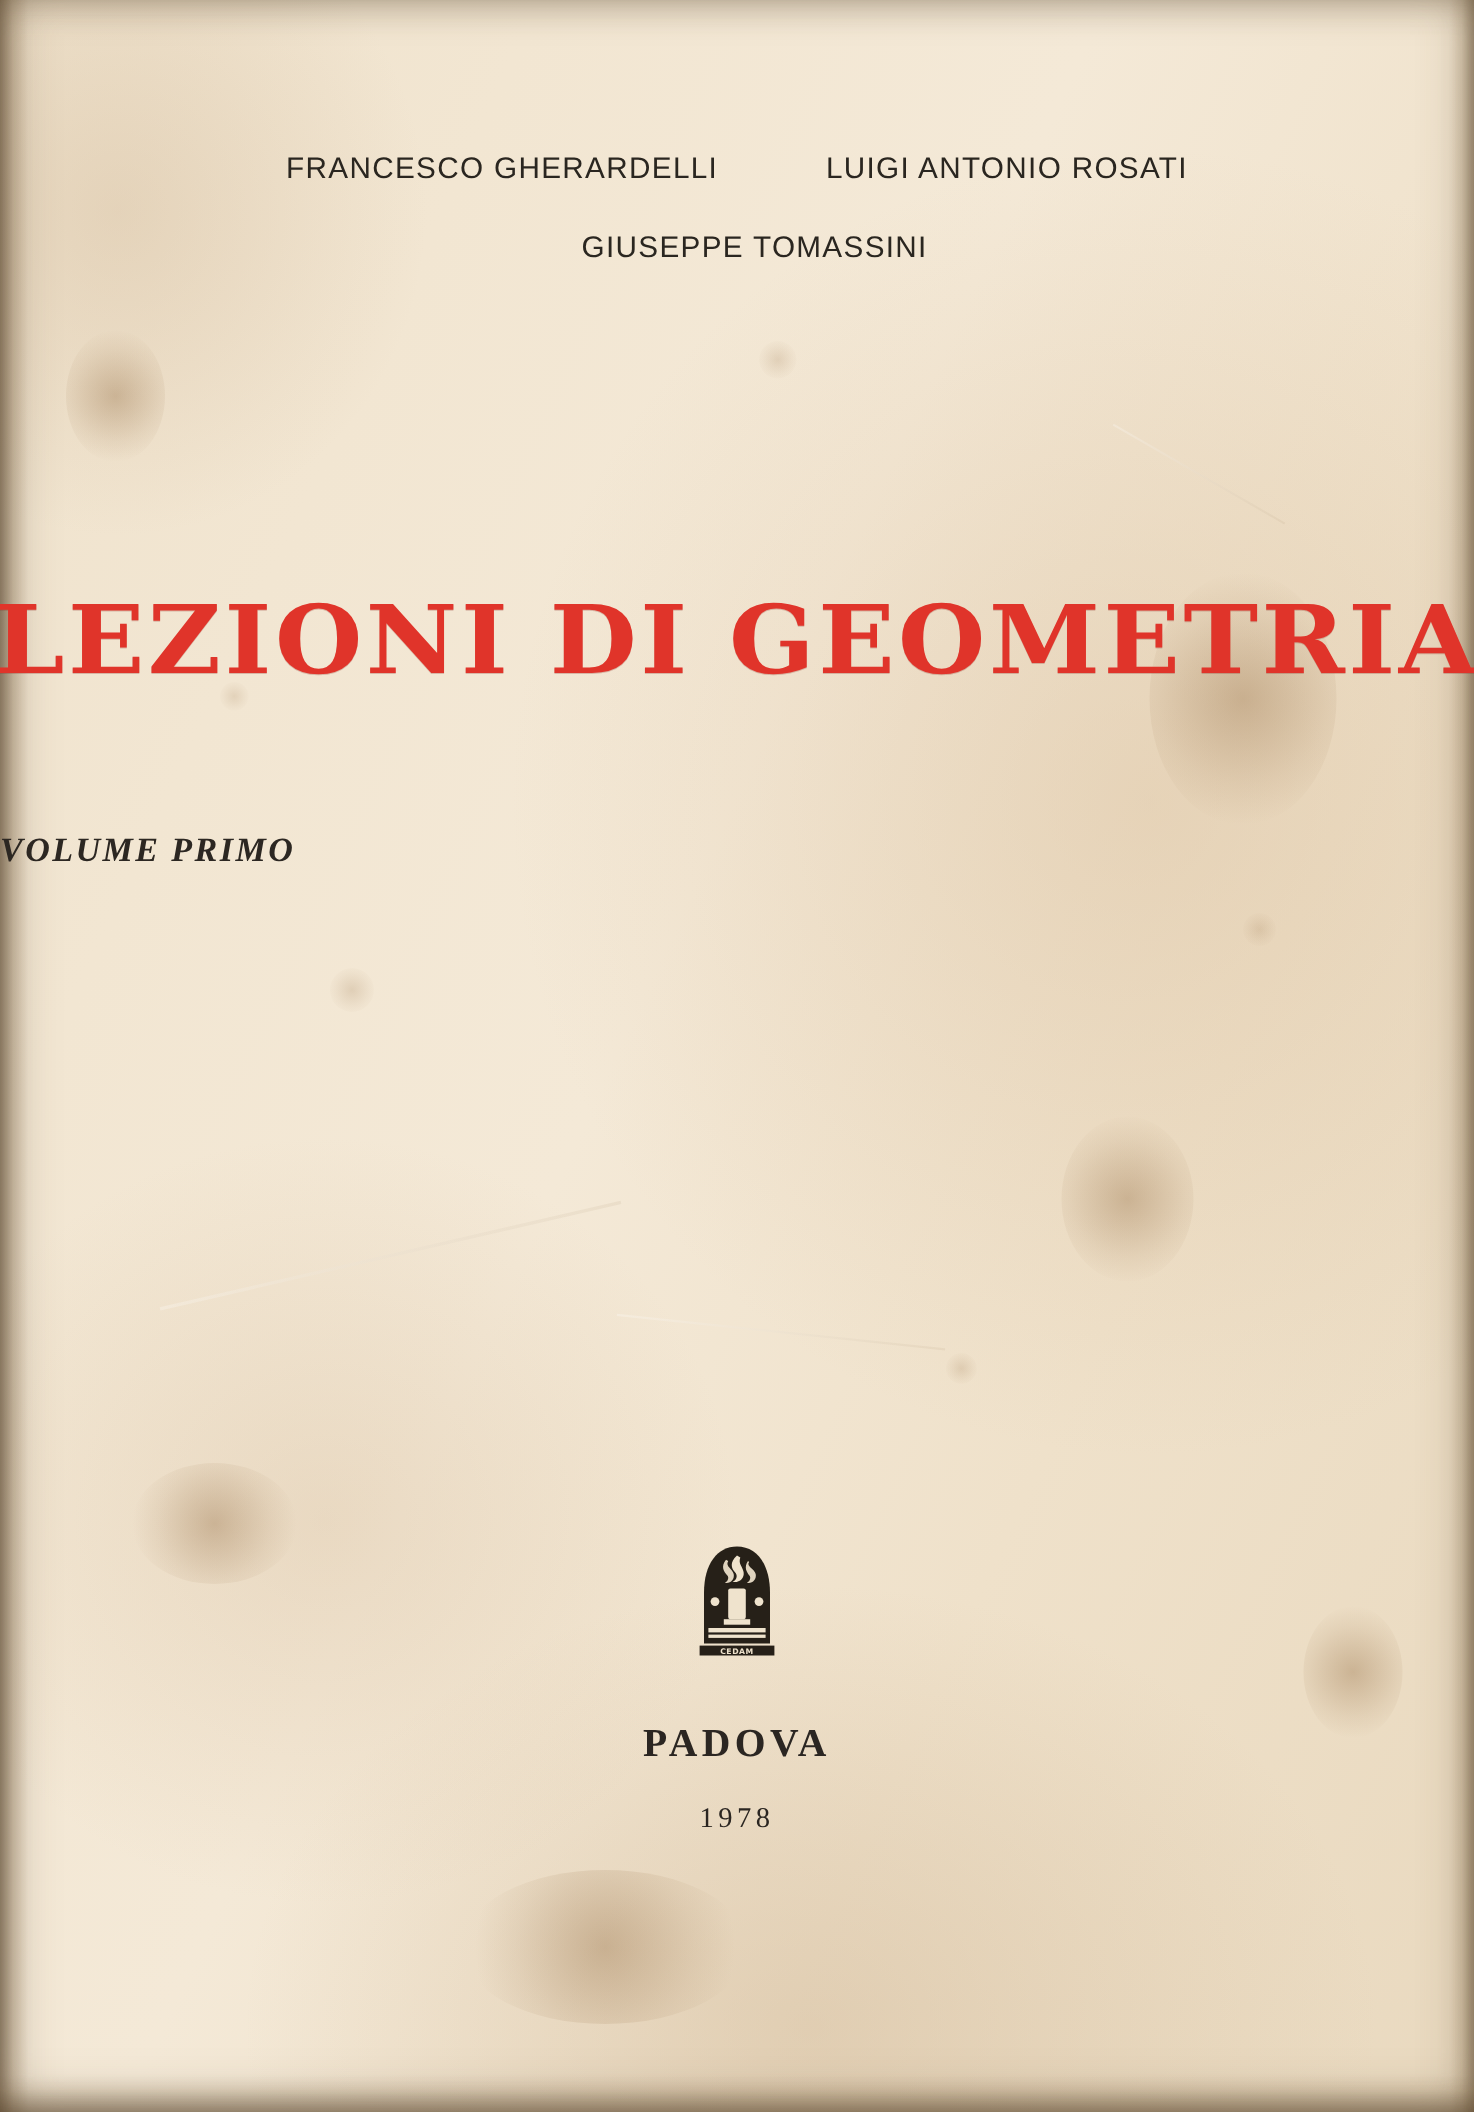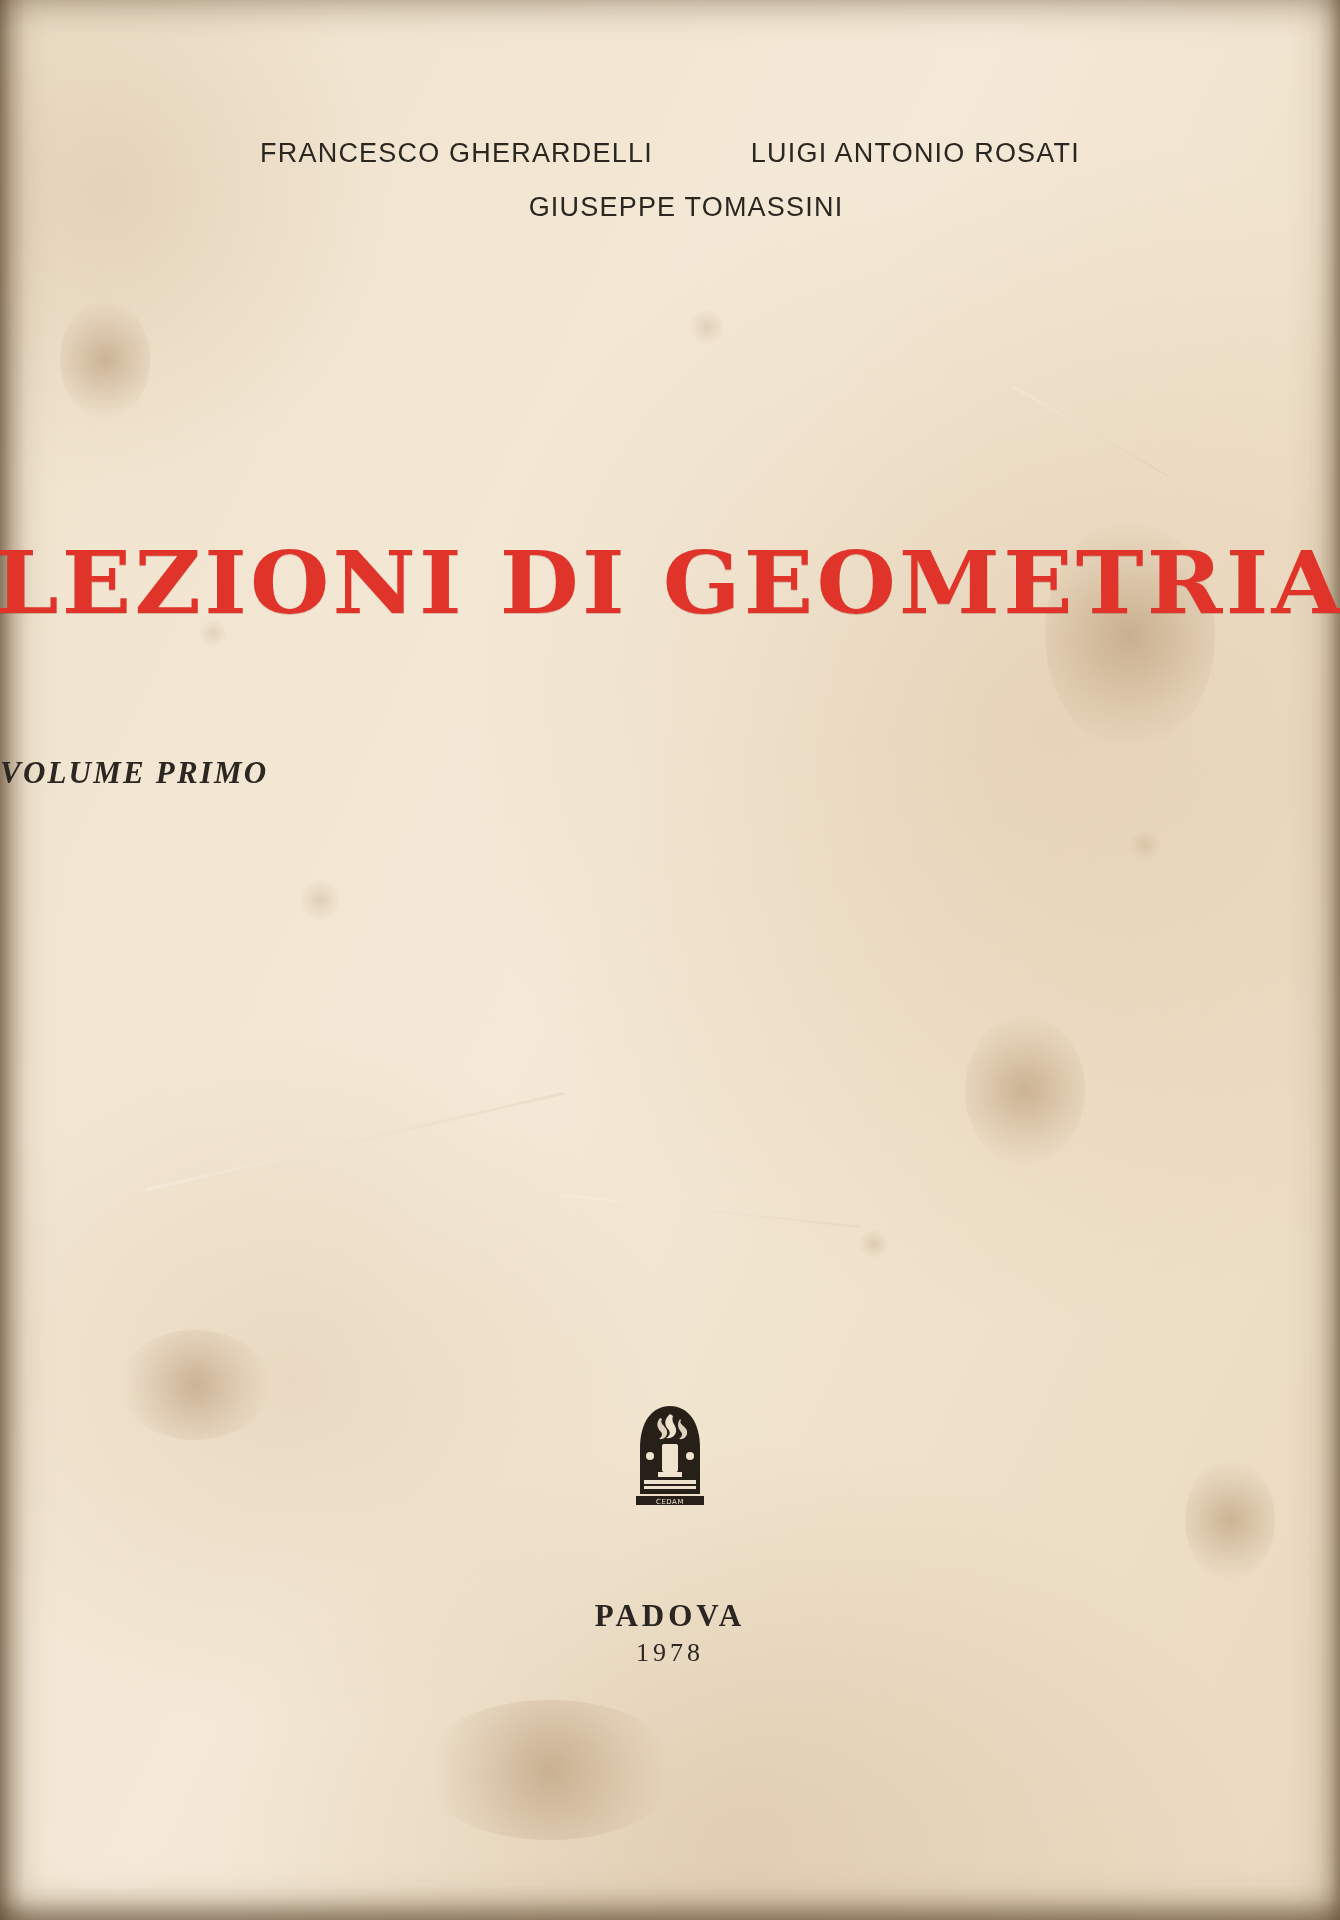--- a/index.html
+++ b/index.html
@@ -90,21 +90,21 @@
   }
   #authors-line-1 {
     top: 138px;
     font-size: 27px;
   }
   #authors-line-1 .sp {
     display: inline-block;
     width: 98px;
   }
   #authors-line-2 {
-    top: 192px;
+    top: 210px;
     font-size: 27px;
     margin-left: 32px;
   }
 
   #title {
     position: absolute;
     top: 540px;
     left: 0; right: 0;
     text-align: center;
     color: #e0342a;
@@ -129,32 +129,33 @@
     letter-spacing: 2.2px;
   }
 
   #publisher-mark {
     position: absolute;
     top: 1398px;
     left: 50%;
     transform: translateX(-50%);
     width: 76px;
     height: 118px;
+    font-weight: bold;
   }
 
   .imprint {
     position: absolute;
     left: 0; right: 0;
     text-align: center;
     color: #2b2622;
     font-family: "Liberation Serif", serif;
   }
   #imprint-city {
-    top: 1598px;
-    font-size: 31px;
+    top: 1563px;
+    font-size: 36px;
     letter-spacing: 4px;
     font-weight: 700;
   }
   #imprint-house {
     top: 1594px;
     font-size: 26px;
     letter-spacing: 1.1px;
   }
   #imprint-year {
     top: 1638px;

